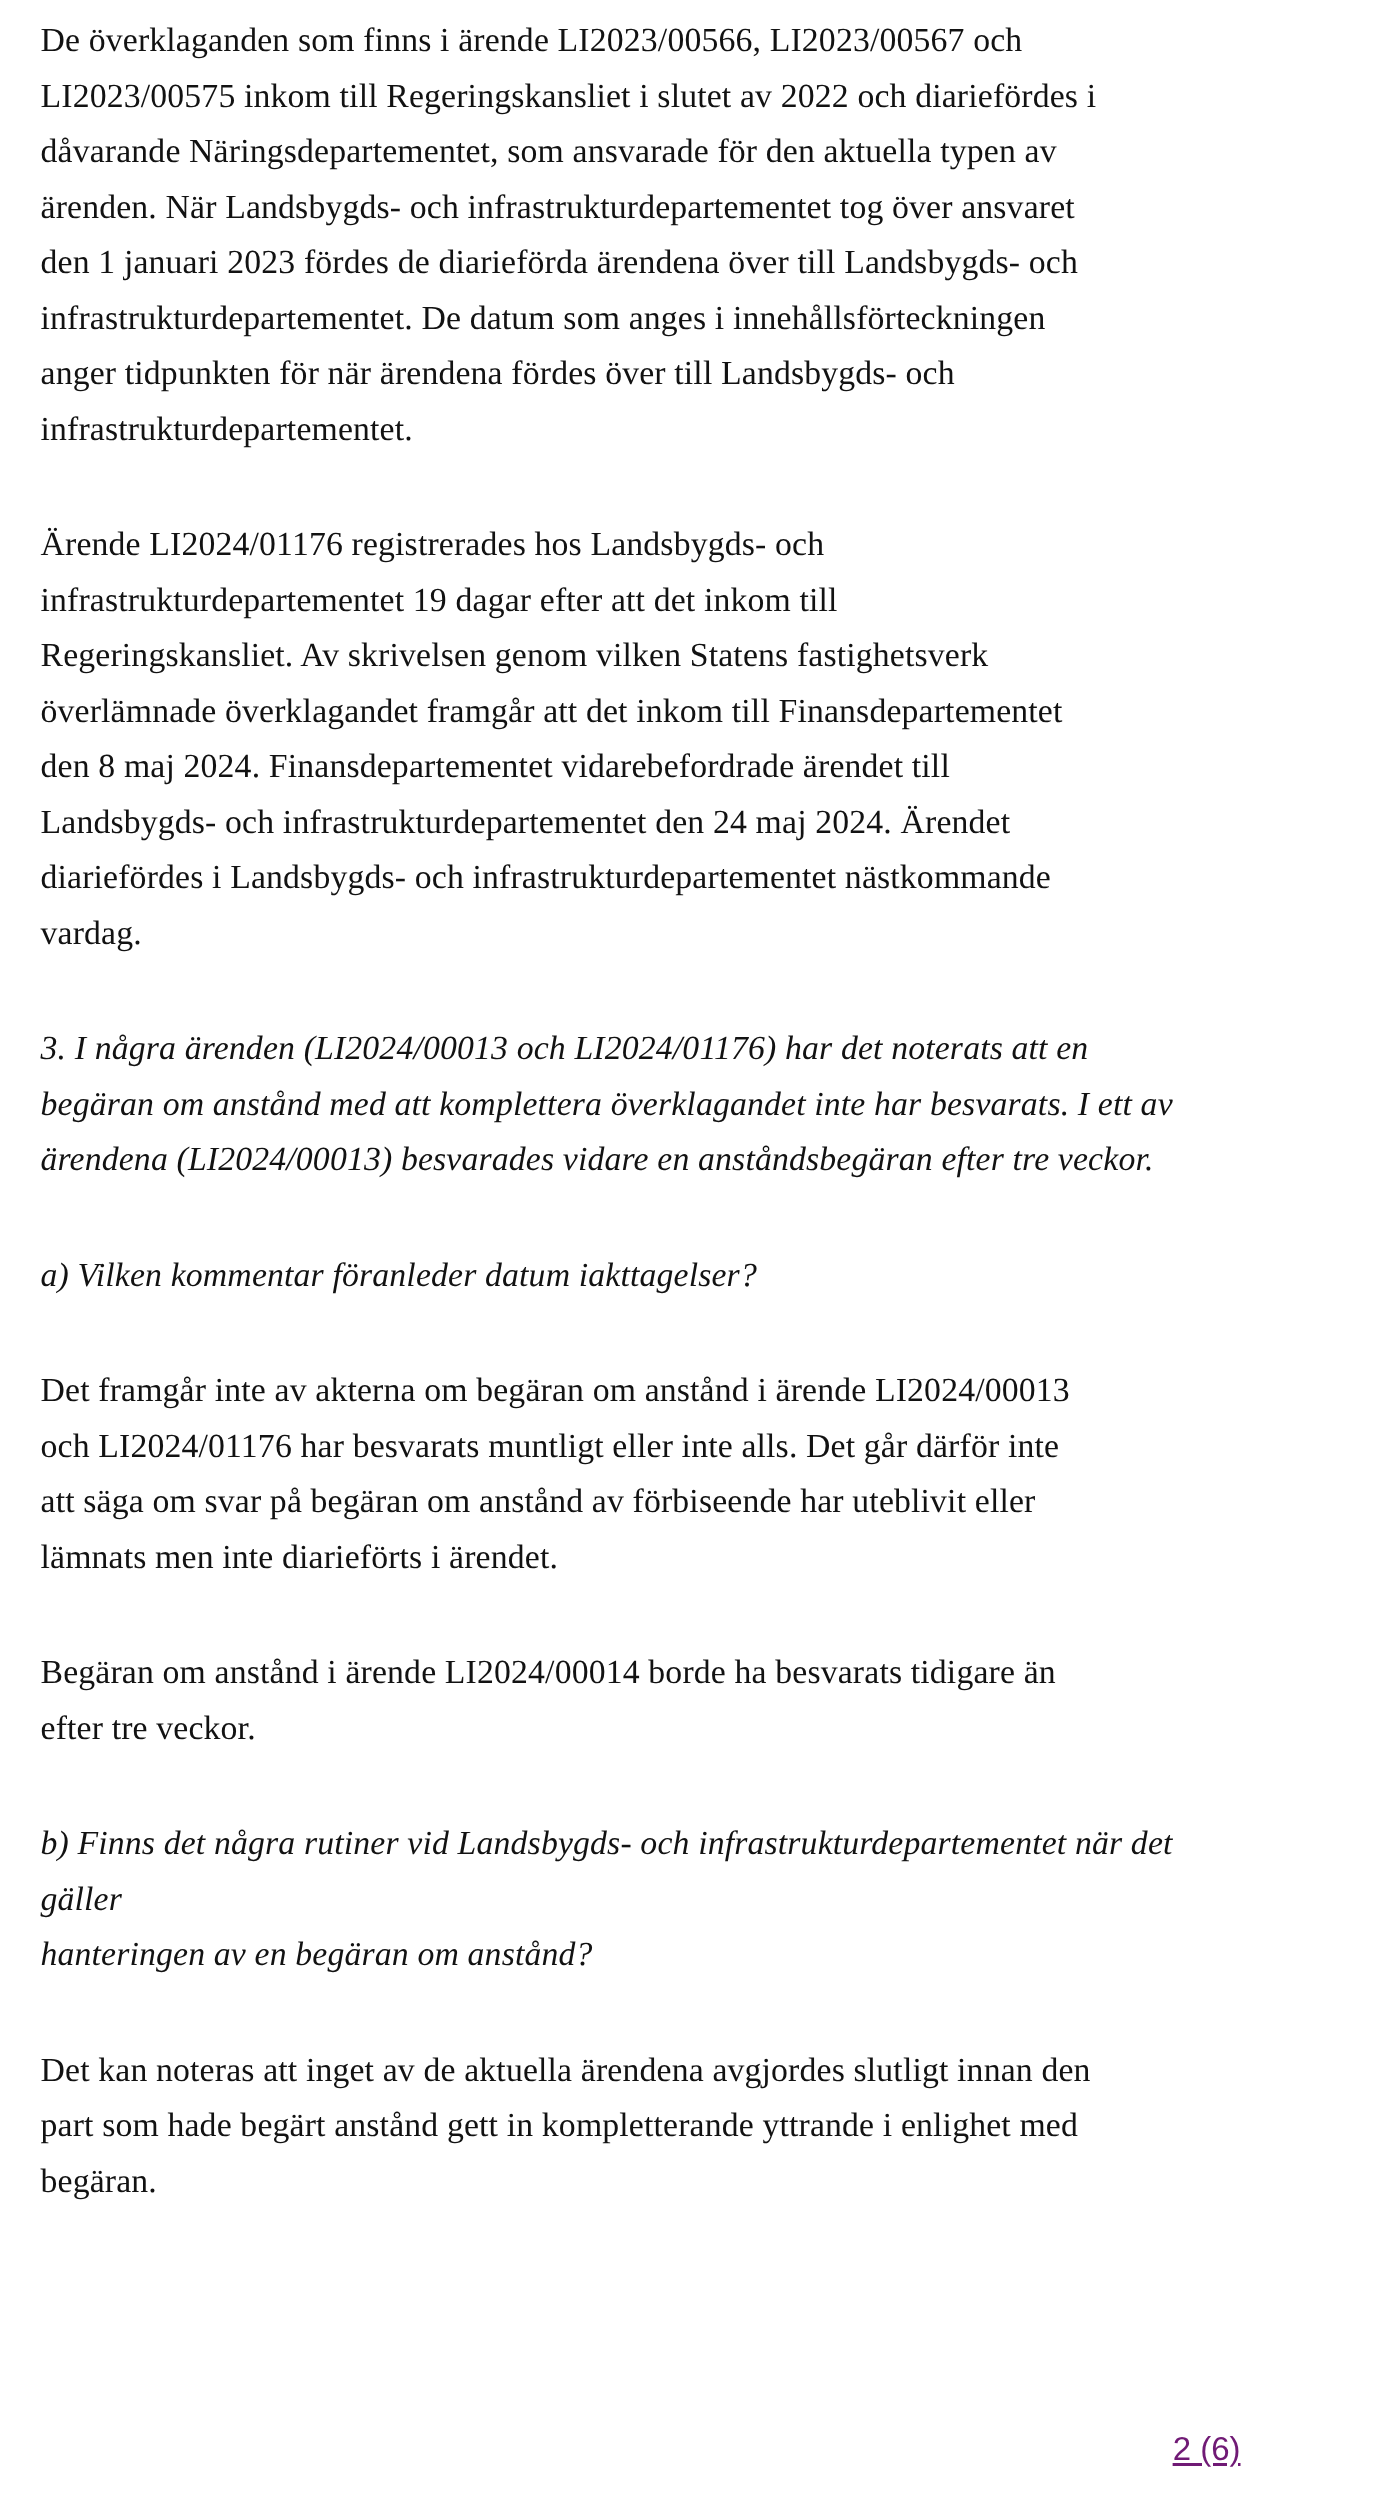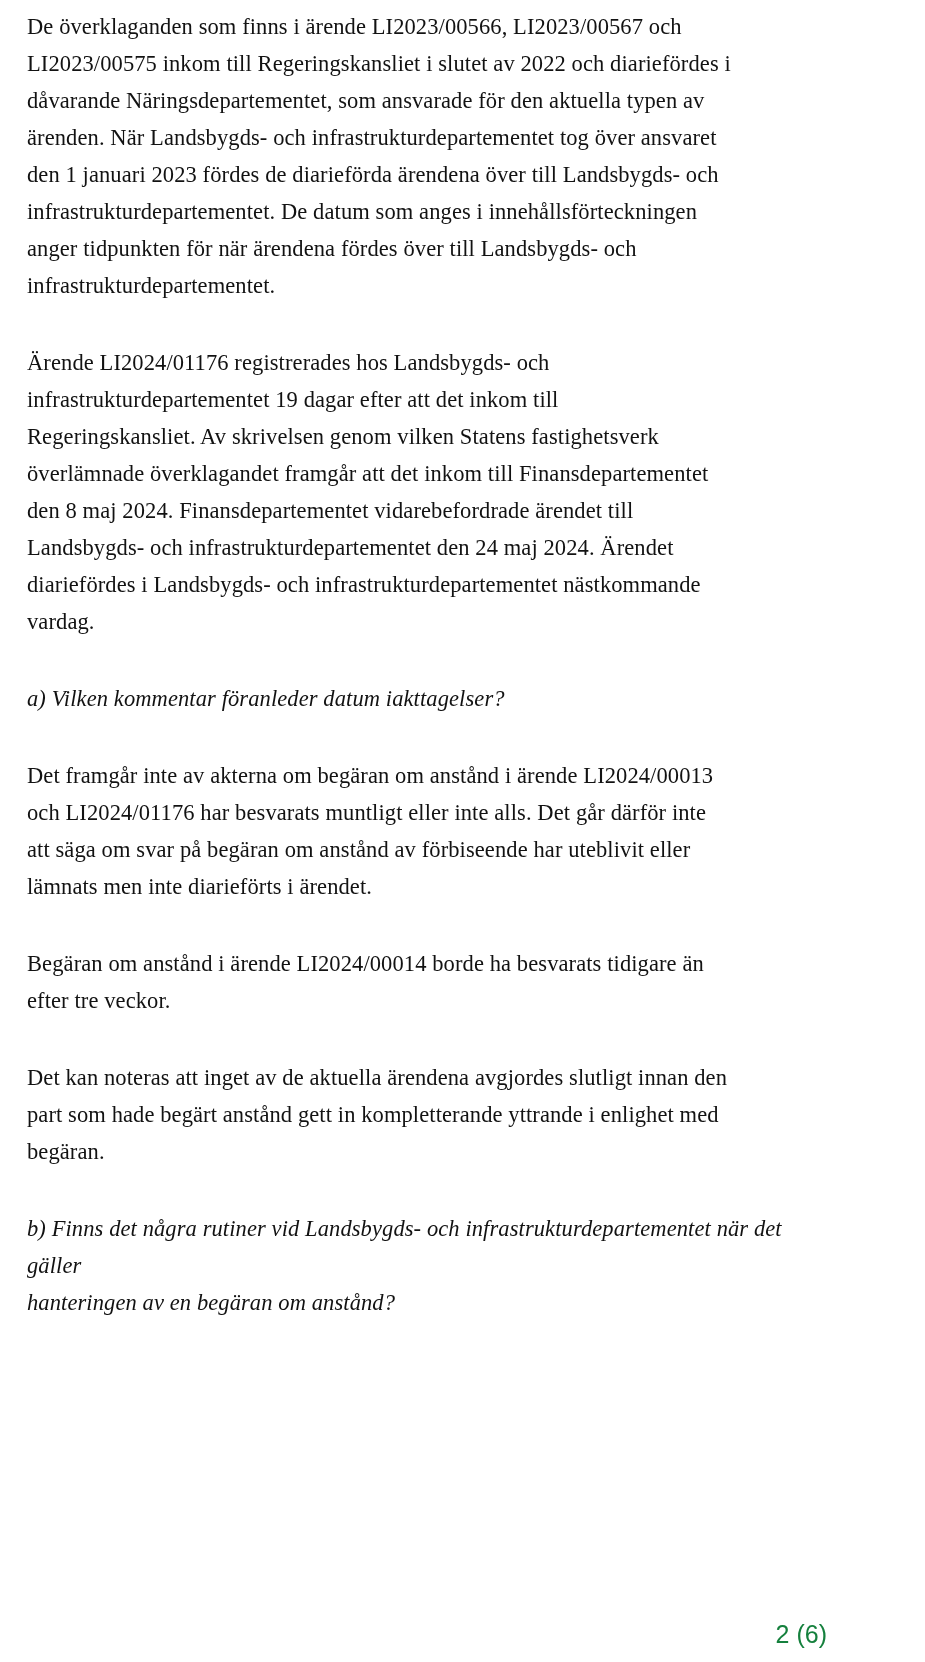--- a/index.html
+++ b/index.html
@@ -31,22 +31,23 @@
     letter-spacing: 0.1px;
   }
   .para.italic {
     font-style: italic;
   }
   .footer {
     position: absolute;
     right: 18px;
     top: 1620px;
     font-family: "Liberation Sans", "DejaVu Sans", sans-serif;
-    font-size: 25px;
-    color: #15803d;
+    font-size: 22px;
+    color: #701a75;
+    text-decoration: underline;
   }
 </style>
 </head>
 <body>
 
 <div class="page">
   <div class="content">
     <p class="para">De överklaganden som finns i ärende LI2023/00566, LI2023/00567 och
 LI2023/00575 inkom till Regeringskansliet i slutet av 2022 och diariefördes i
 dåvarande Näringsdepartementet, som ansvarade för den aktuella typen av
@@ -56,28 +57,31 @@
 anger tidpunkten för när ärendena fördes över till Landsbygds- och
 infrastrukturdepartementet.</p>
     <p class="para">Ärende LI2024/01176 registrerades hos Landsbygds- och
 infrastrukturdepartementet 19 dagar efter att det inkom till
 Regeringskansliet. Av skrivelsen genom vilken Statens fastighetsverk
 överlämnade överklagandet framgår att det inkom till Finansdepartementet
 den 8 maj 2024. Finansdepartementet vidarebefordrade ärendet till
 Landsbygds- och infrastrukturdepartementet den 24 maj 2024. Ärendet
 diariefördes i Landsbygds- och infrastrukturdepartementet nästkommande
 vardag.</p>
+    <p class="para italic">3. I några ärenden (LI2024/00013 och LI2024/01176) har det noterats att en
+begäran om anstånd med att komplettera överklagandet inte har besvarats. I ett av
+ärendena (LI2024/00013) besvarades vidare en anståndsbegäran efter tre veckor.</p>
     <p class="para italic">a) Vilken kommentar föranleder datum iakttagelser?</p>
     <p class="para">Det framgår inte av akterna om begäran om anstånd i ärende LI2024/00013
 och LI2024/01176 har besvarats muntligt eller inte alls. Det går därför inte
 att säga om svar på begäran om anstånd av förbiseende har uteblivit eller
 lämnats men inte diarieförts i ärendet.</p>
     <p class="para">Begäran om anstånd i ärende LI2024/00014 borde ha besvarats tidigare än
 efter tre veckor.</p>
+    <p class="para italic">b) Finns det några rutiner vid Landsbygds- och infrastrukturdepartementet när det gäller
+hanteringen av en begäran om anstånd?</p>
     <p class="para">Det kan noteras att inget av de aktuella ärendena avgjordes slutligt innan den
 part som hade begärt anstånd gett in kompletterande yttrande i enlighet med
 begäran.</p>
-    <p class="para italic">b) Finns det några rutiner vid Landsbygds- och infrastrukturdepartementet när det gäller
-hanteringen av en begäran om anstånd?</p>
   </div>
 
   <div class="footer">2 (6)</div>
 </div>
 
 </body></html>

